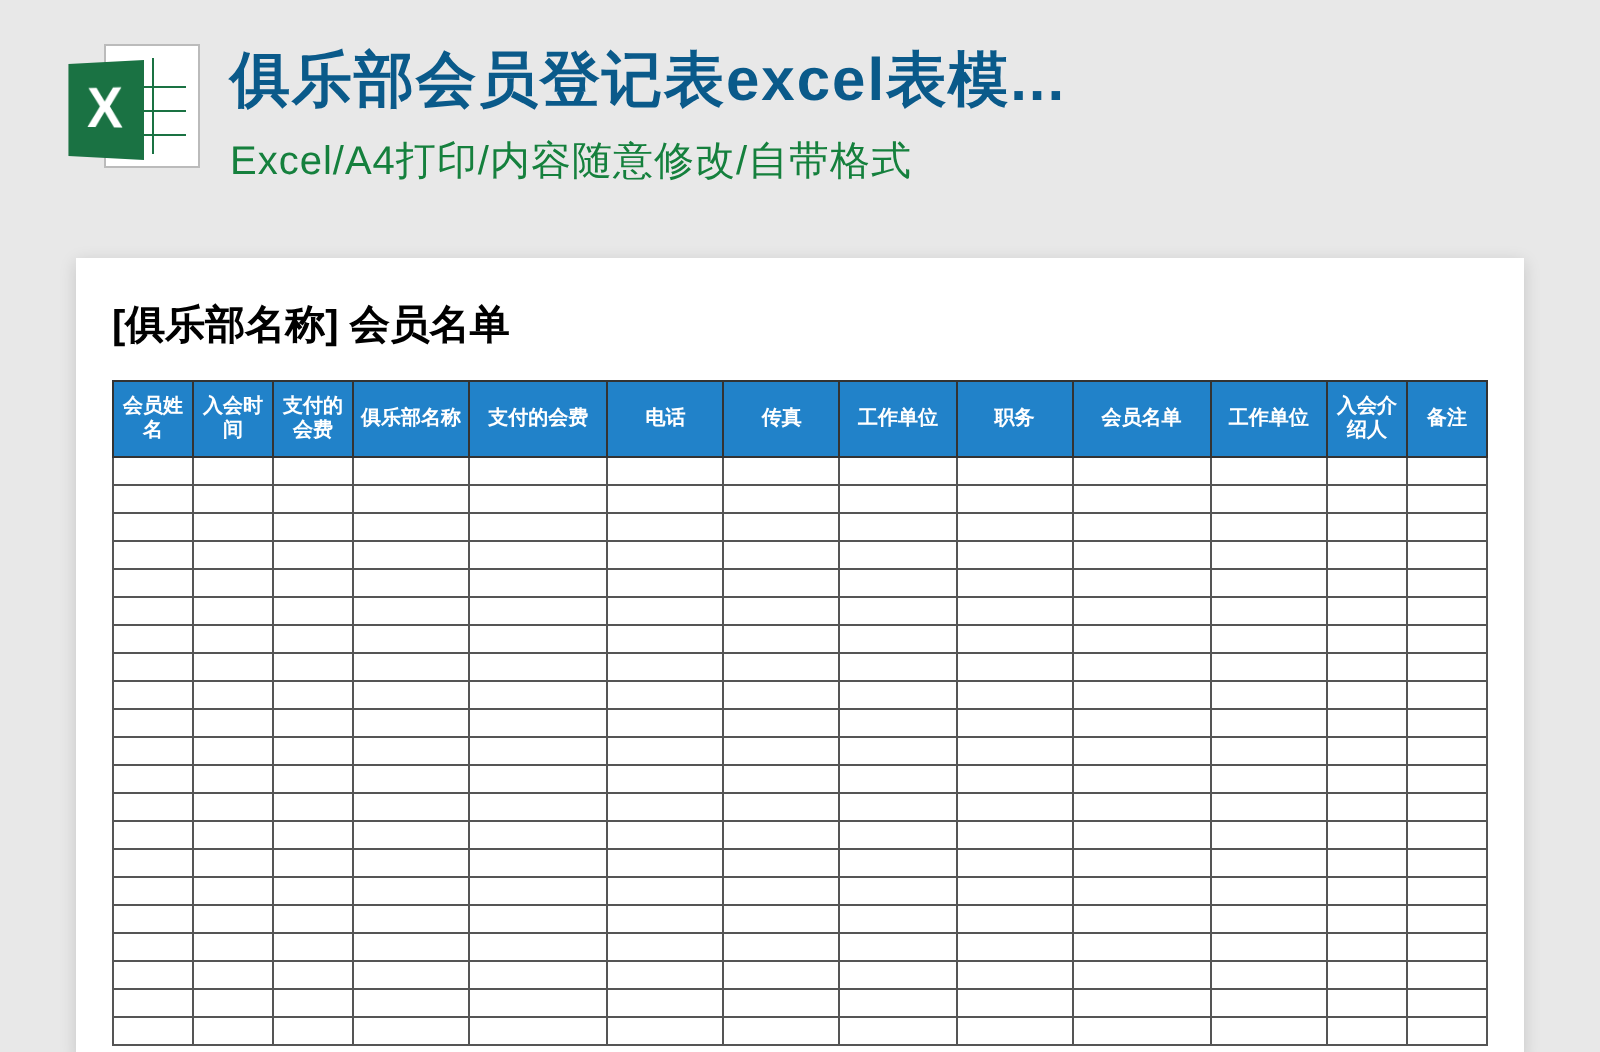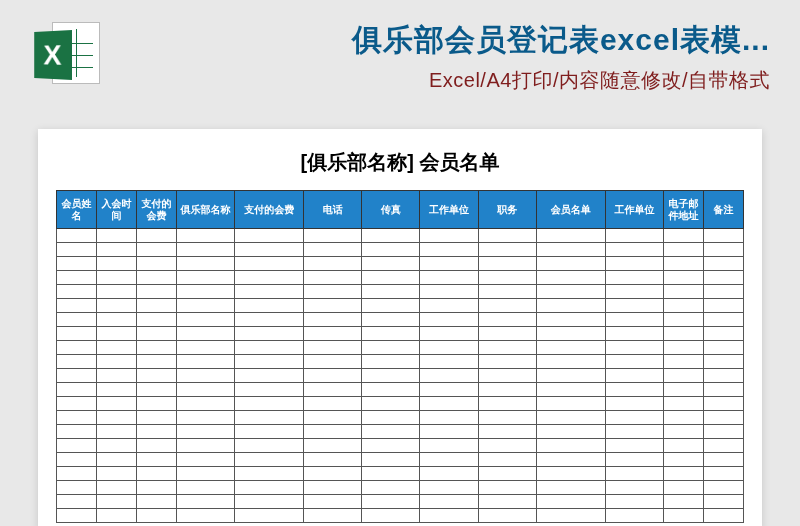--- a/index.html
+++ b/index.html
@@ -72,43 +72,41 @@
       justify-content: center;
     }
     .excel-icon-x {
       color: #fff;
       font-size: 30px;
       font-weight: bold;
       font-family: Arial, sans-serif;
     }
     .header-text {
       flex: 1;
-      text-align: right;
     }
     .title {
       color: #0a5a8a;
       font-size: 30px;
       font-weight: bold;
       letter-spacing: 1px;
       margin-bottom: 6px;
     }
     .subtitle {
-      color: #7f1d1d;
+      color: #15803d;
       font-size: 20px;
       letter-spacing: 0.5px;
     }
     .sheet-container {
       margin: 20px 38px 0 38px;
       background: #fff;
       box-shadow: 0 2px 8px rgba(0,0,0,0.15);
       height: 400px;
       padding: 20px 18px;
     }
     .sheet-title {
-      text-align: center;
       font-size: 20px;
       font-weight: bold;
       color: #000;
       margin-bottom: 14px;
     }
     .table-wrapper {
       width: 100%;
     }
     table {
       width: 100%;
@@ -181,21 +179,21 @@
           <th>入会时间</th>
           <th>支付的会费</th>
           <th>俱乐部名称</th>
           <th>支付的会费</th>
           <th>电话</th>
           <th>传真</th>
           <th>工作单位</th>
           <th>职务</th>
           <th>会员名单</th>
           <th>工作单位</th>
-          <th>电子邮件地址</th>
+          <th>入会介绍人</th>
           <th>备注</th>
         </tr>
       </thead>
       <tbody id="table-body">
       <tr>
             <td></td>
             <td></td>
             <td></td>
             <td></td>
             <td></td>

